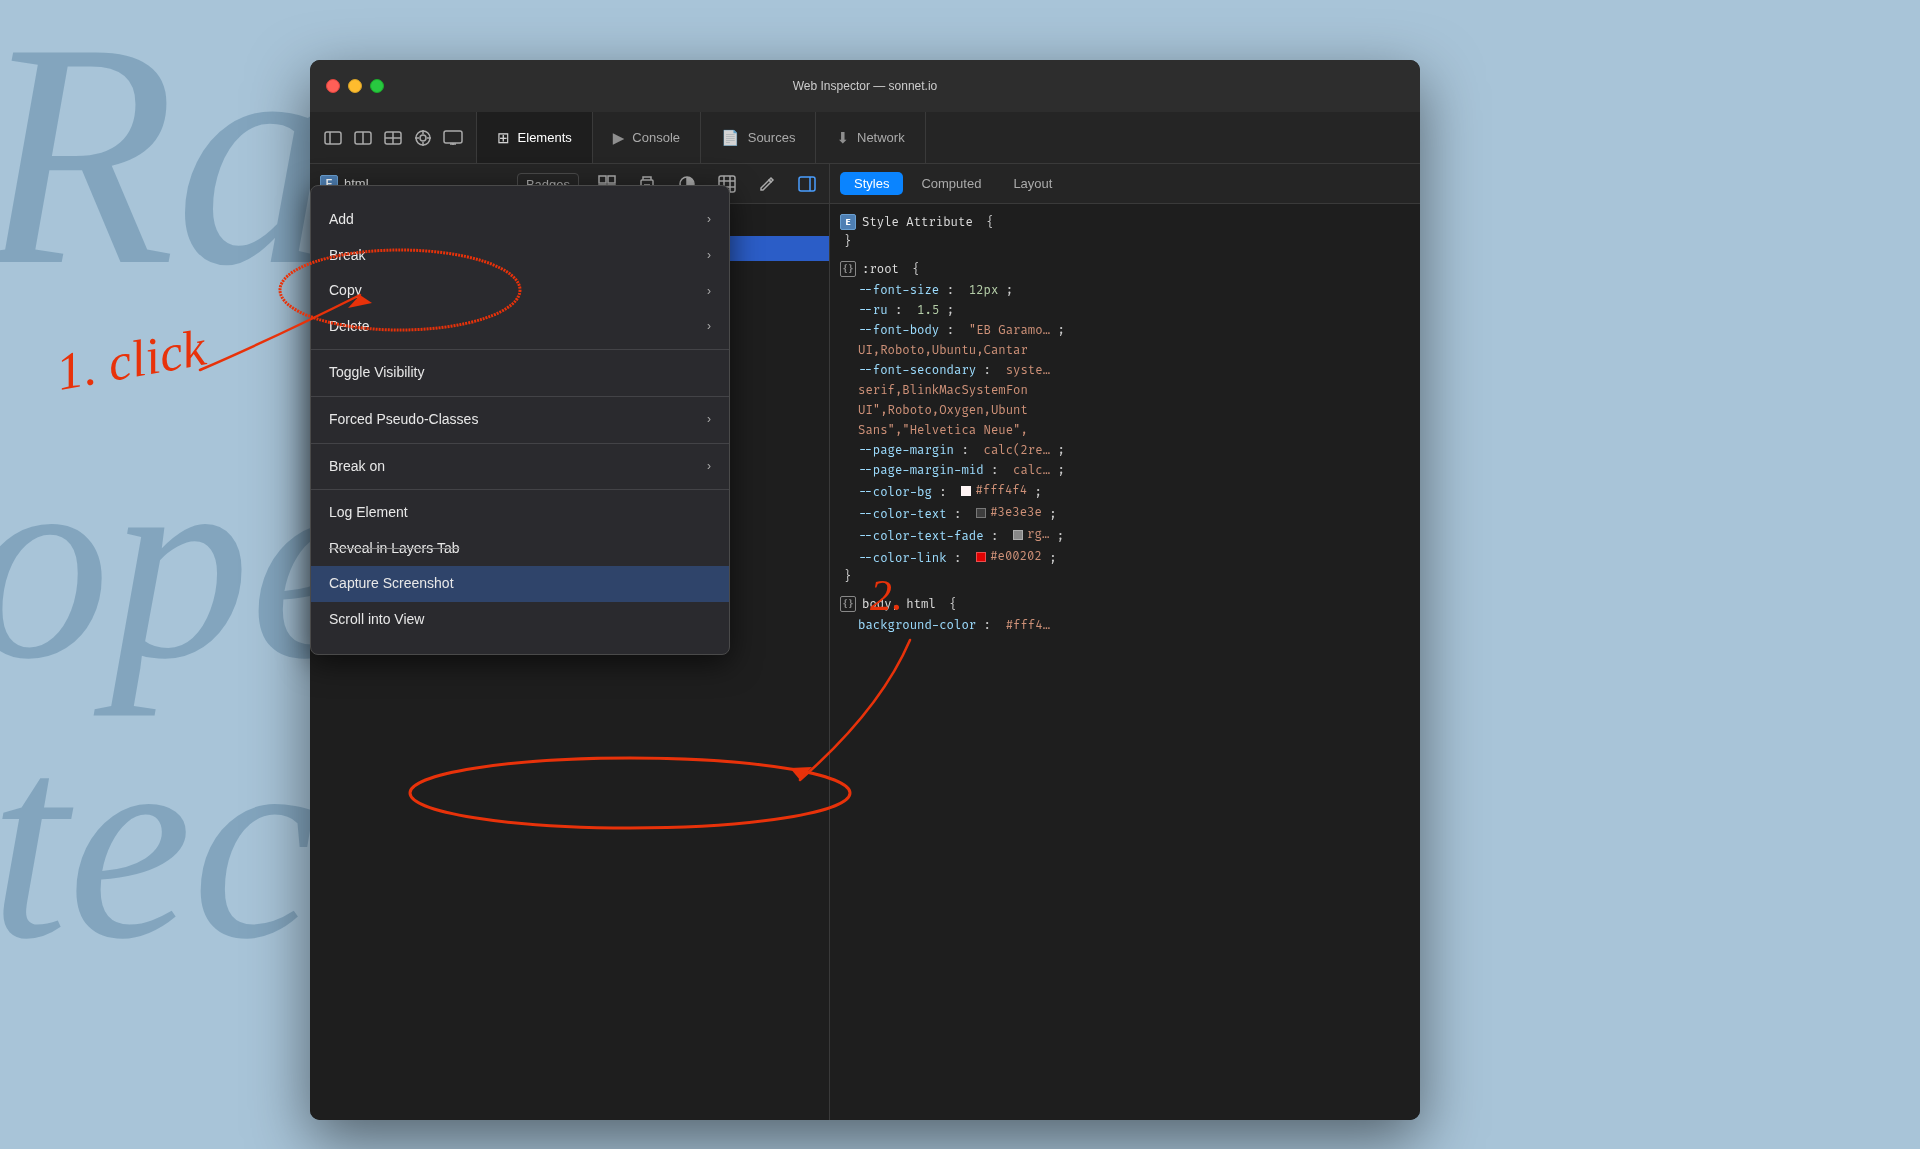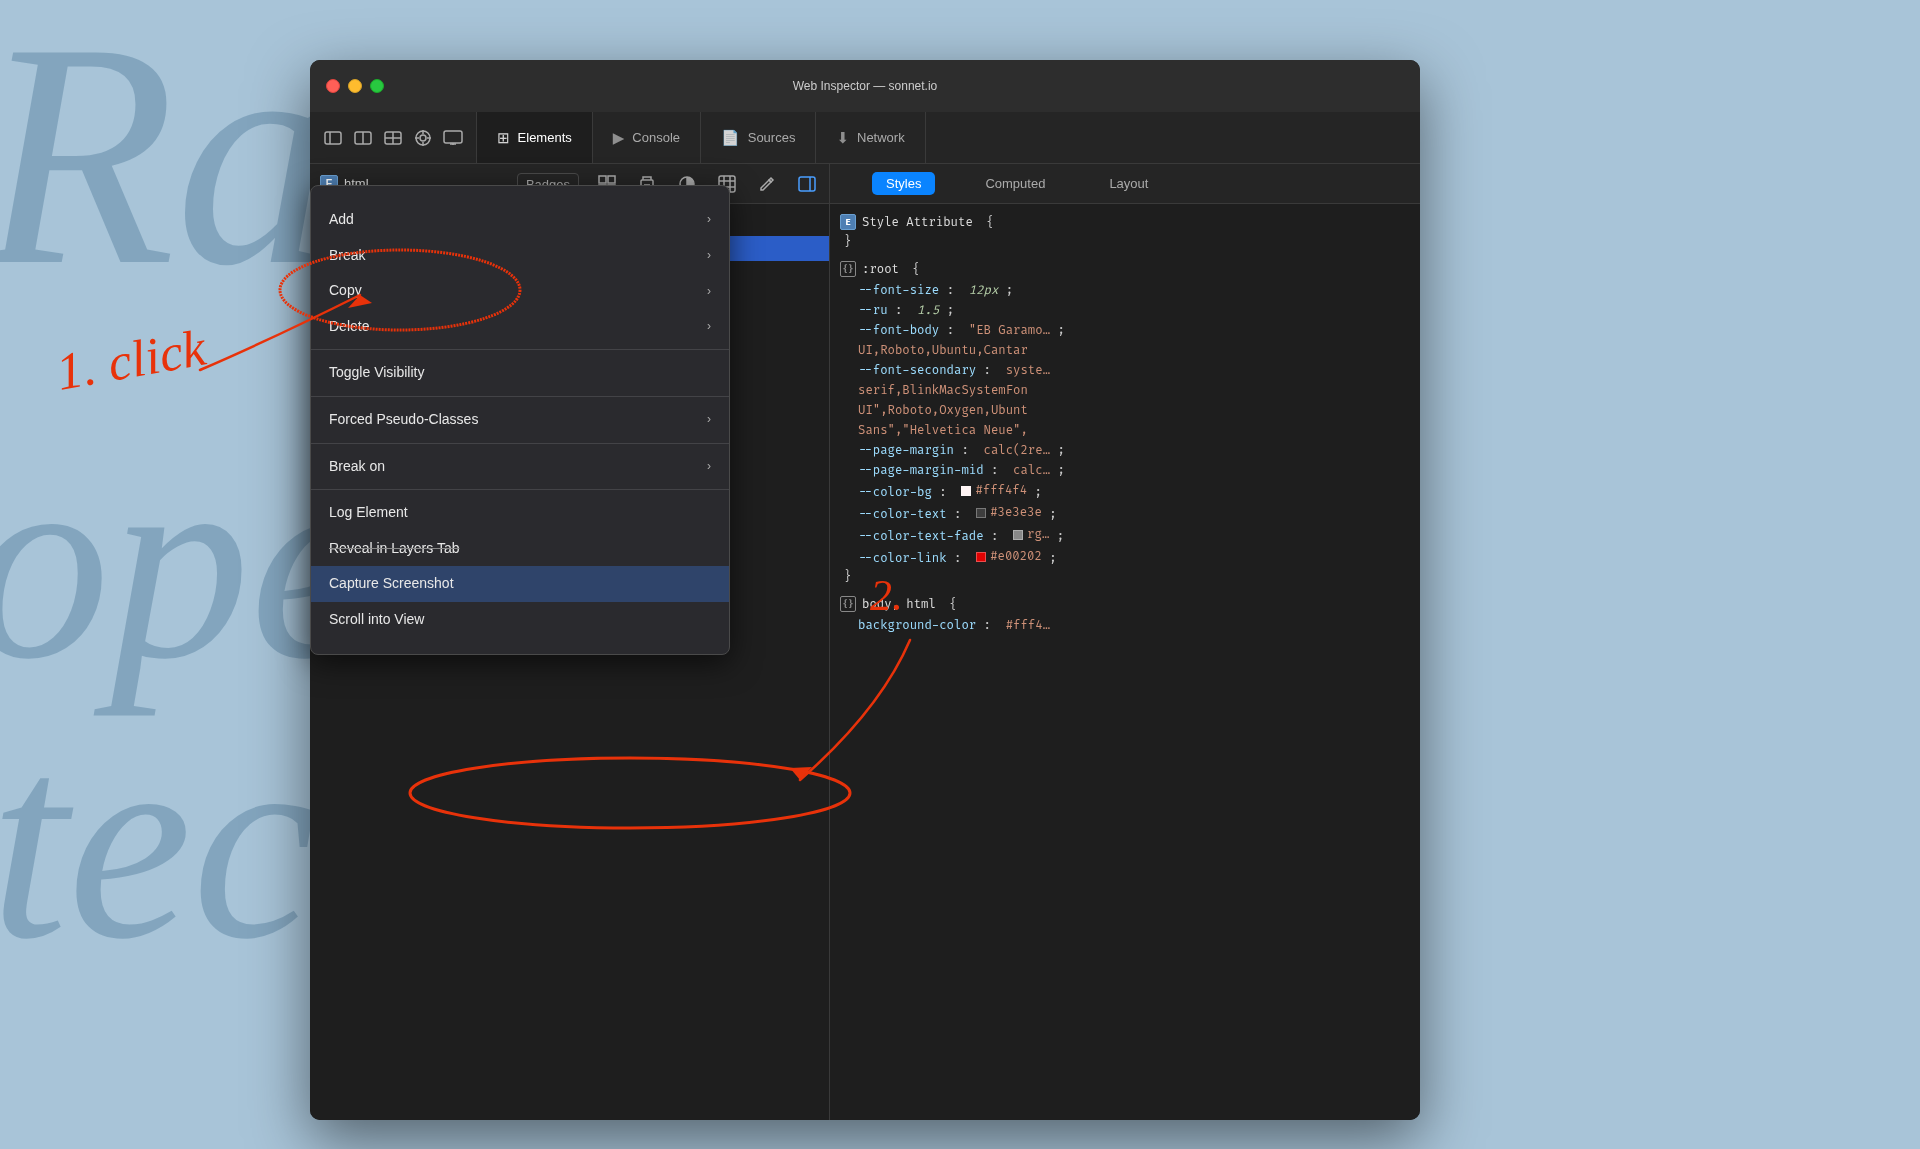--- a/index.html
+++ b/index.html
@@ -282,21 +282,20 @@
       padding: 0 10px;
       gap: 4px;
       flex-shrink: 0;
     }
     .styles-tab {
       padding: 4px 14px;
       border-radius: 5px;
       font-size: 13px;
       color: #aaa;
       cursor: pointer;
-      margin-left: 32px;
     }
     .styles-tab.active {
       background: #0a84ff;
       color: #fff;
     }
     .styles-content {
       flex: 1;
       overflow-y: auto;
       padding: 10px;
       font-family: "SF Mono", "Fira Code", Menlo, Monaco, Consolas, monospace;
@@ -335,21 +334,21 @@
     }
     .selector-text { color: #ddd; font-size: 12px; }
     .selector-brace { color: #ccc; }
     .style-prop {
       padding-left: 18px;
       line-height: 20px;
     }
     .prop-name { color: #9cdcfe; }
     .prop-colon { color: #ccc; }
     .prop-value { color: #ce9178; }
-    .prop-value.number { color: #b5cea8; font-style: italic; }
+    .prop-value.number { color: #b5cea8; }
     .prop-value.color-swatch {
       display: inline-flex;
       align-items: center;
       gap: 4px;
     }
     .color-box {
       display: inline-block;
       width: 10px;
       height: 10px;
       border: 1px solid rgba(255,255,255,0.3);

